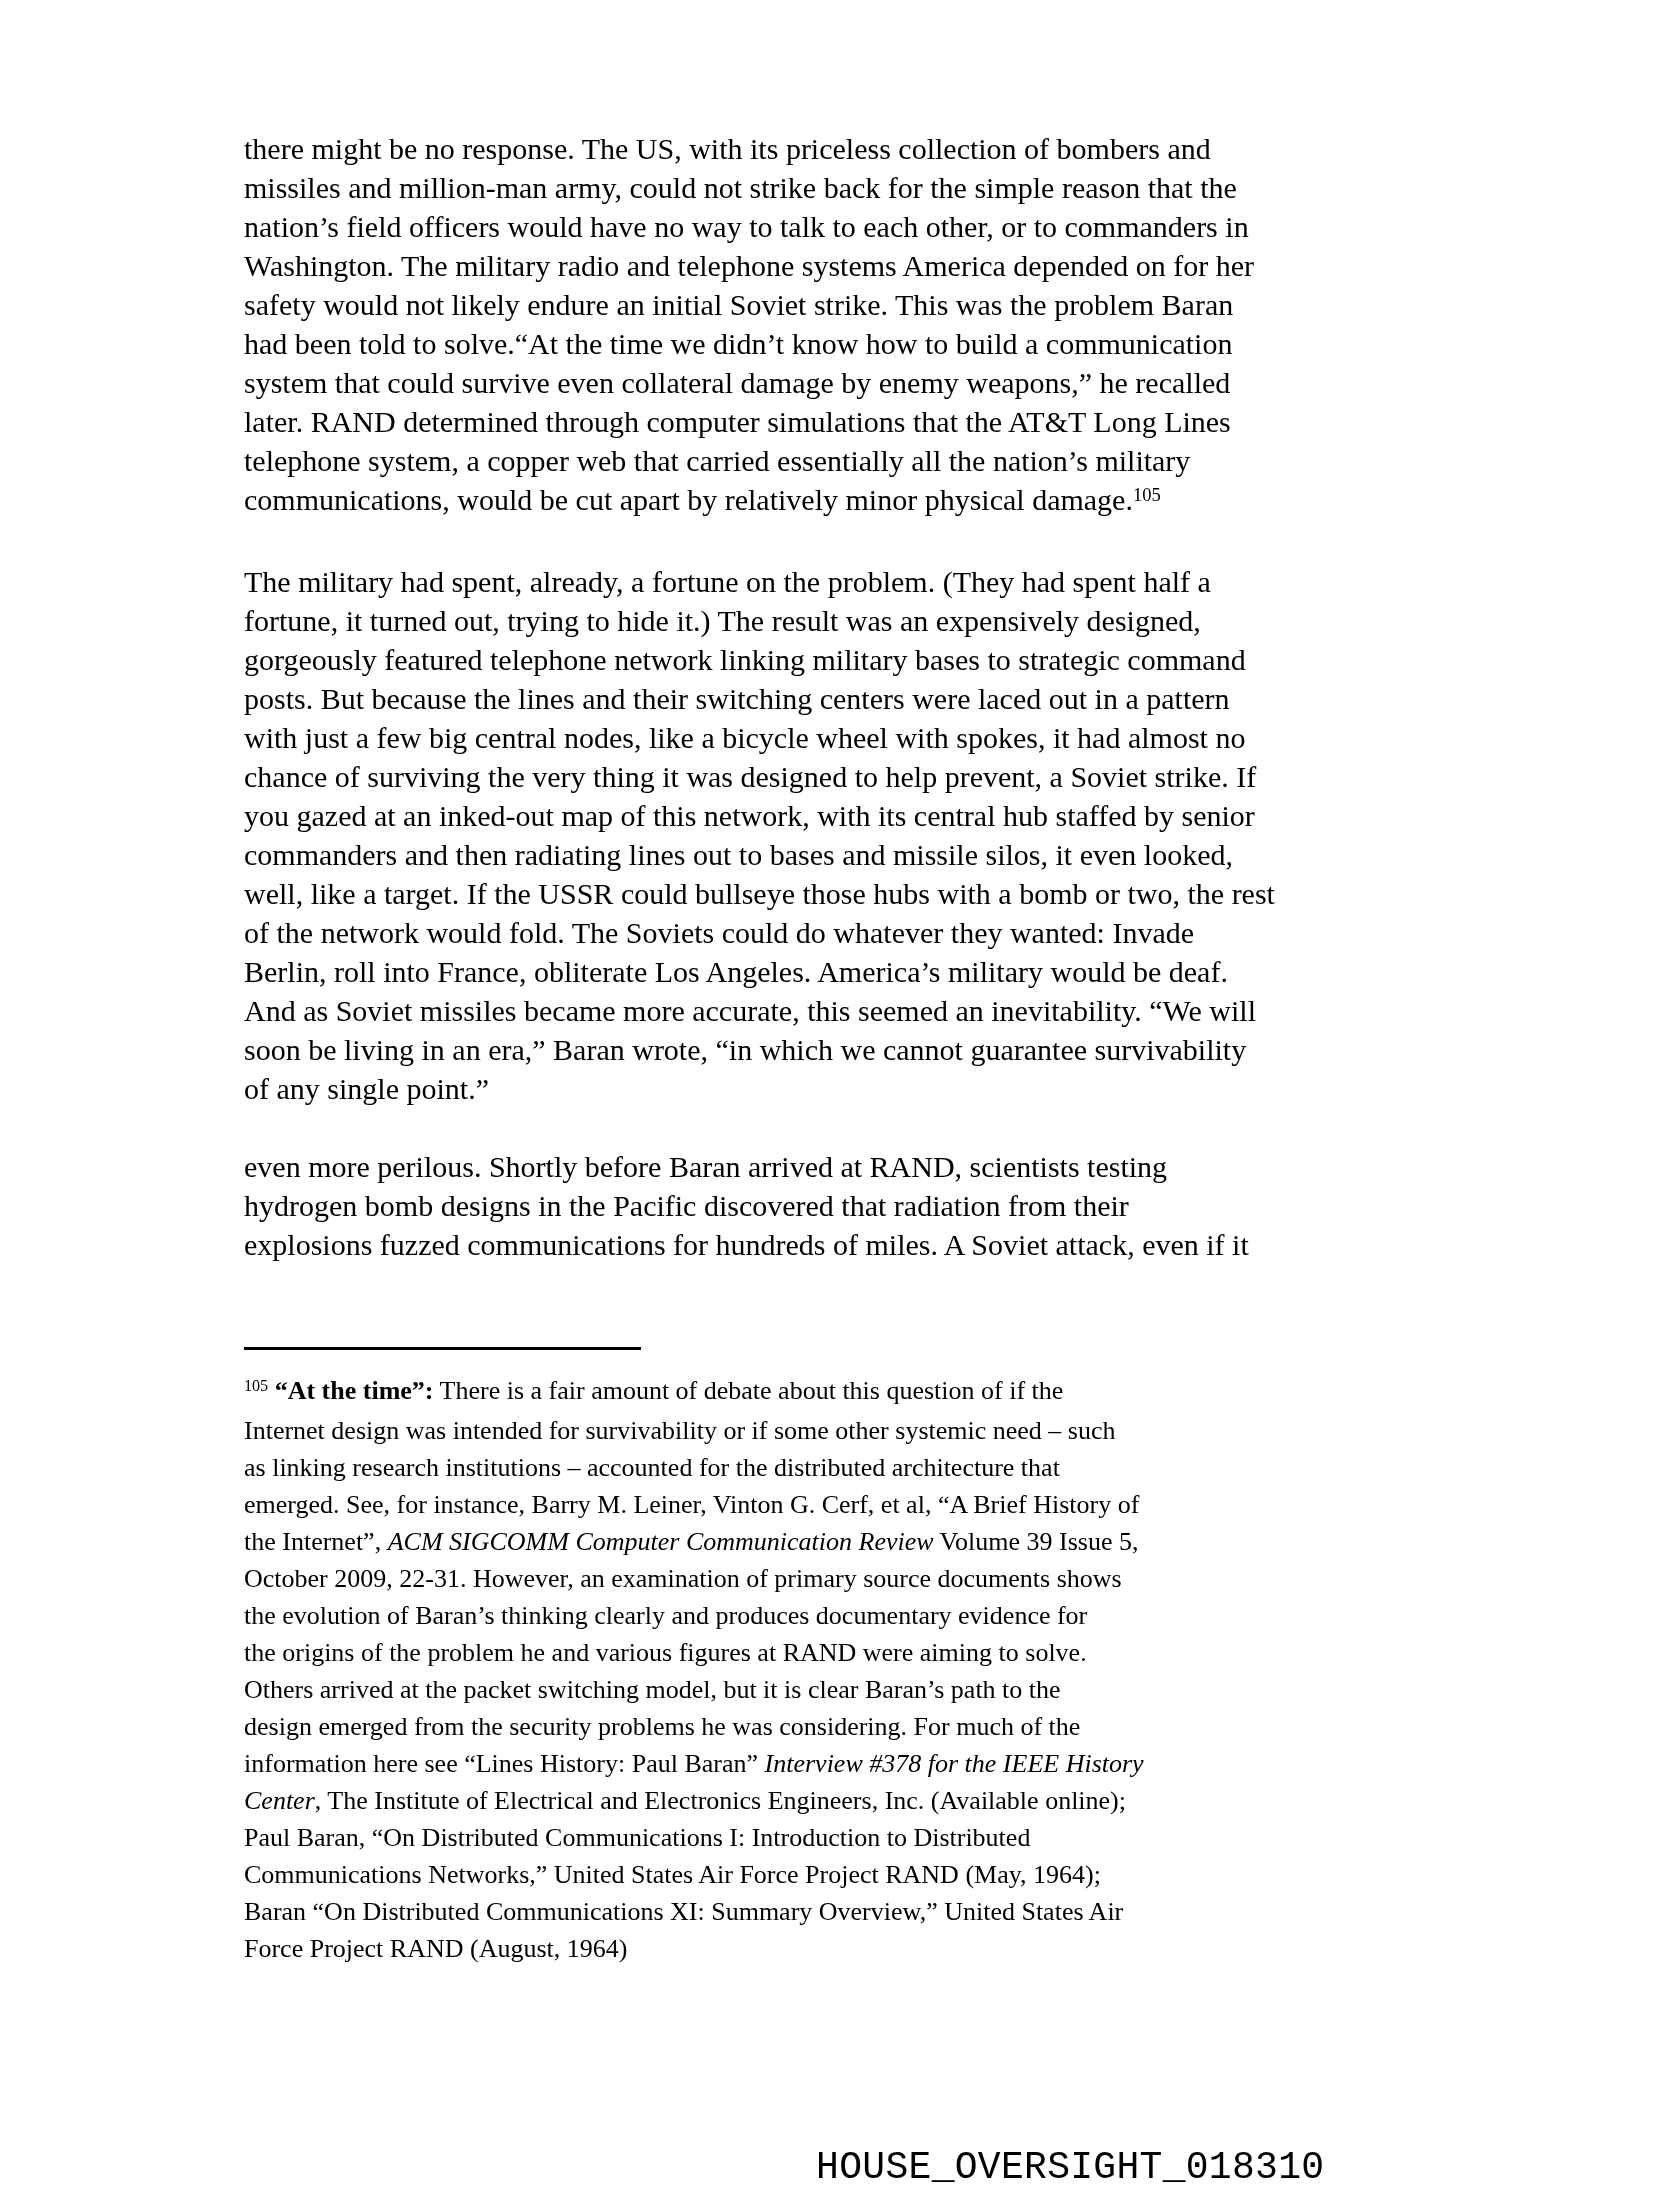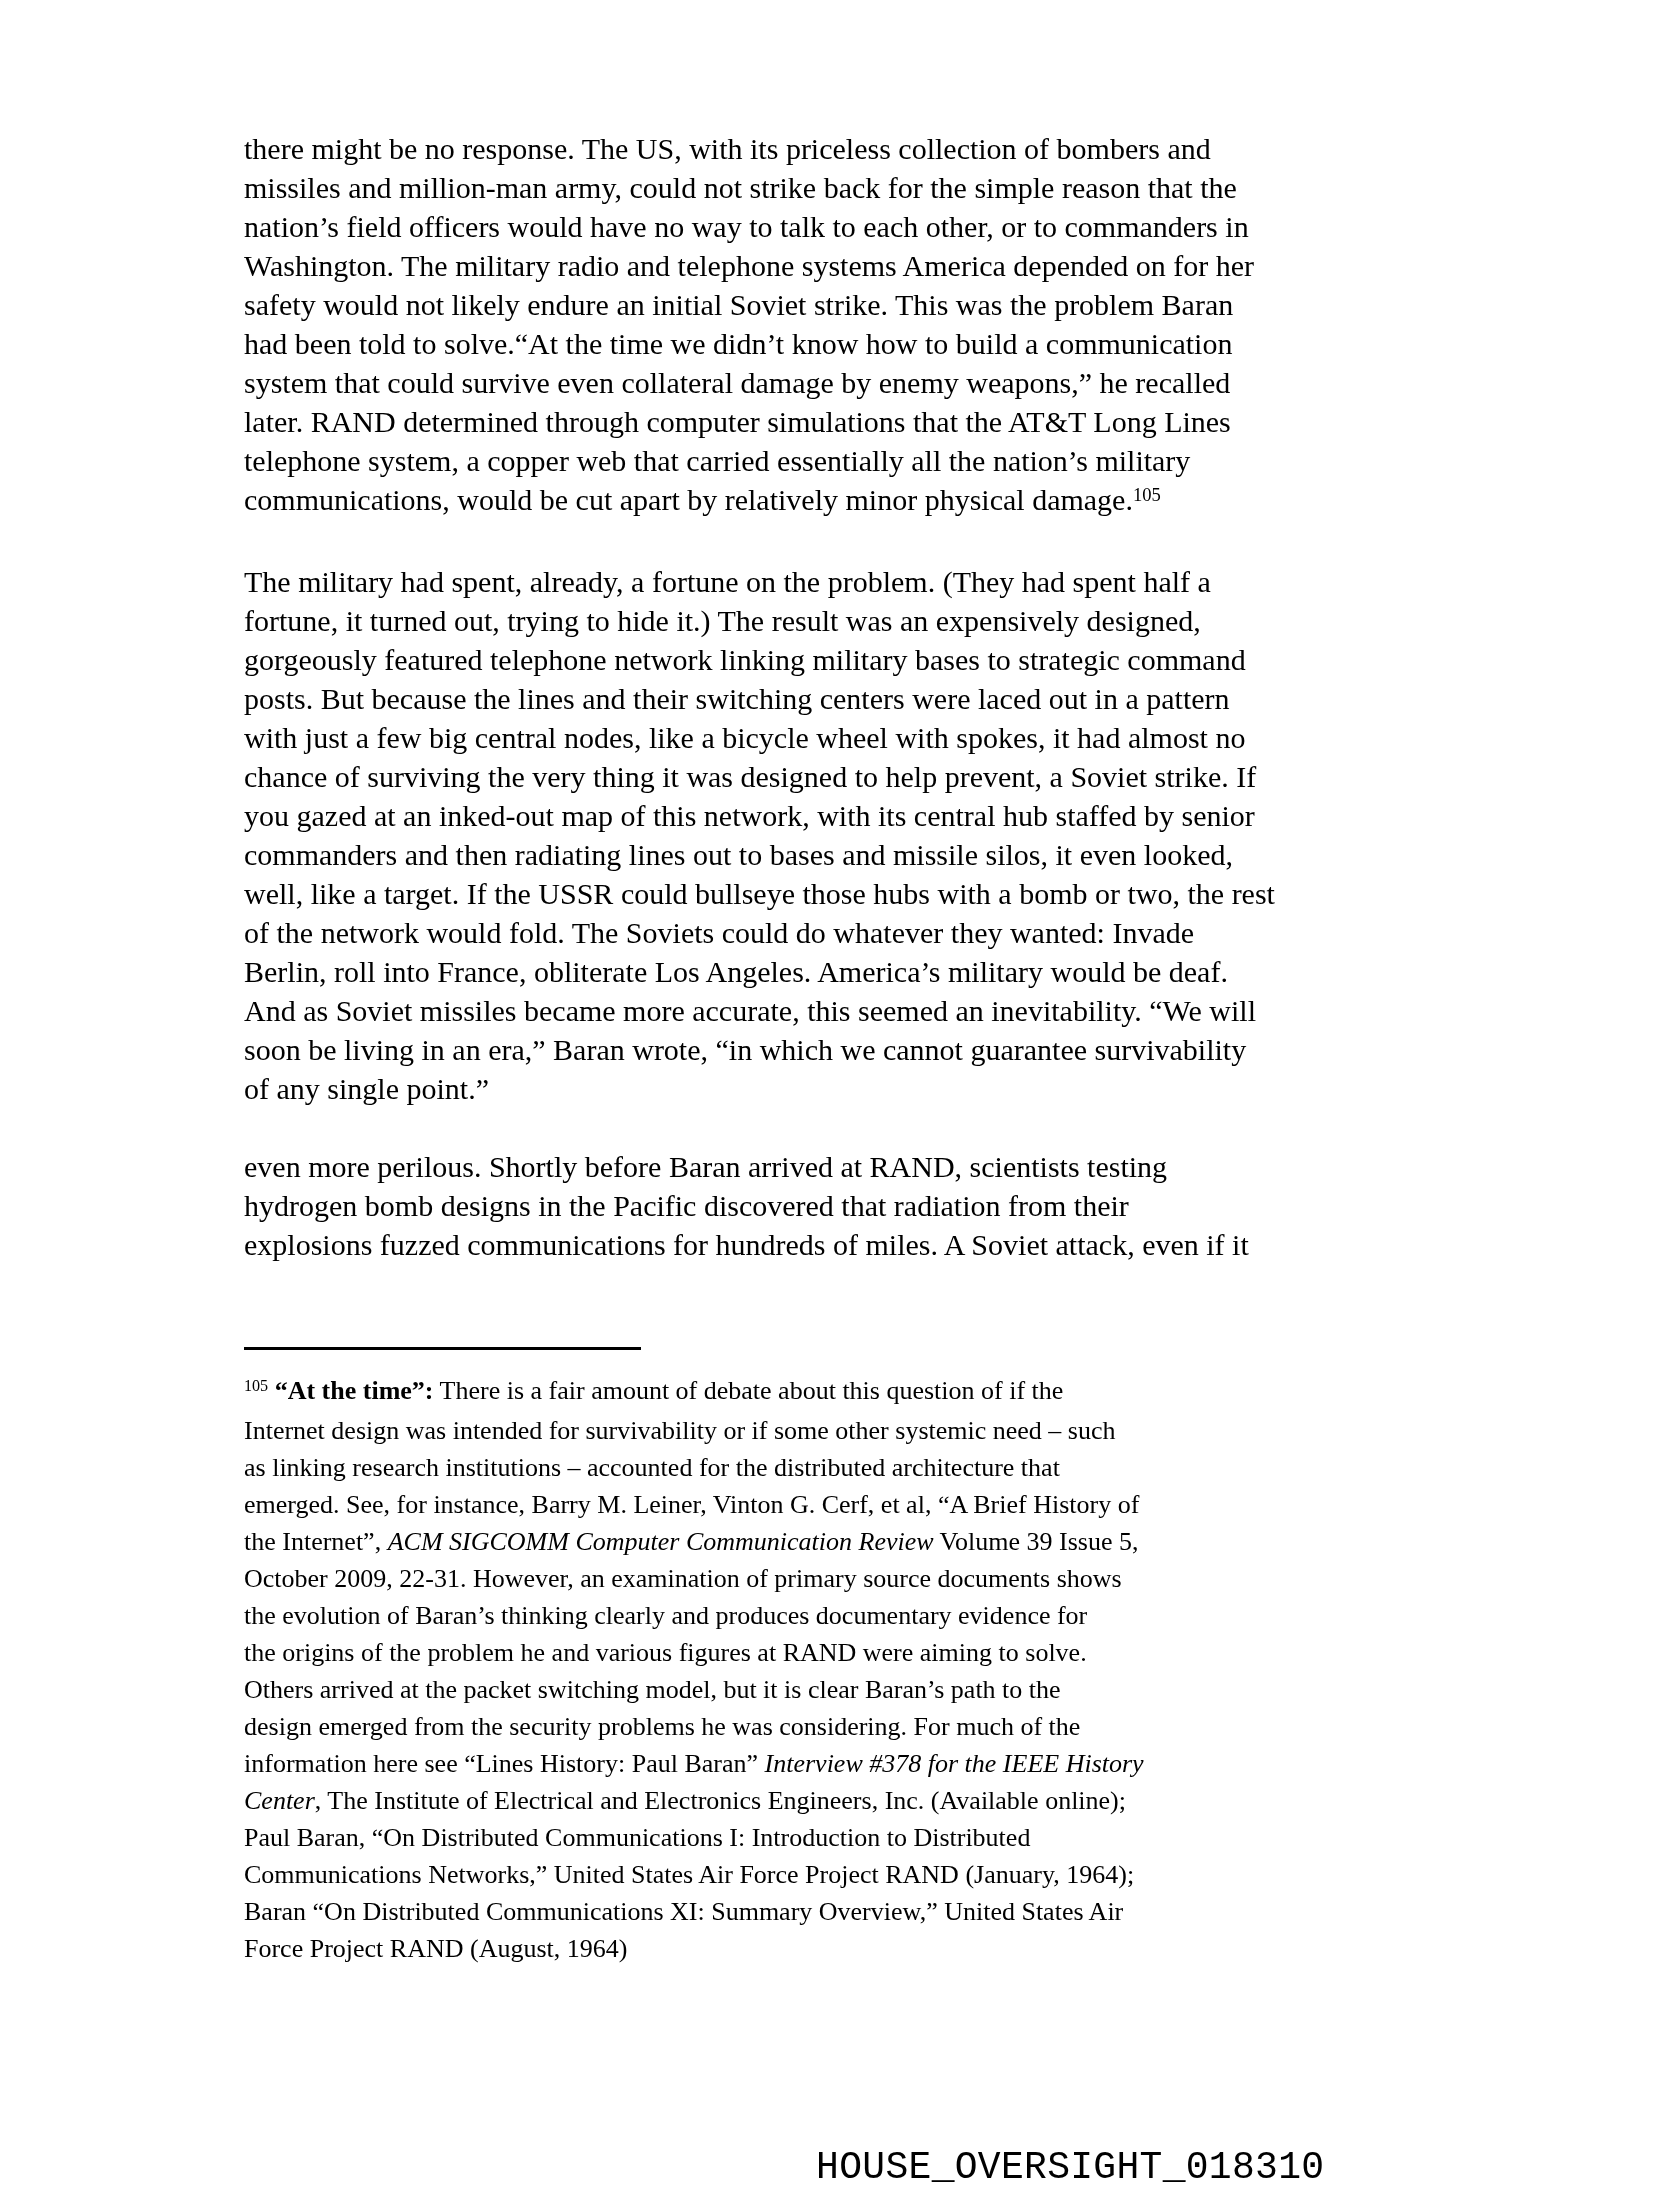--- a/index.html
+++ b/index.html
@@ -124,21 +124,21 @@
       <div class="line">emerged. See, for instance, Barry M. Leiner, Vinton G. Cerf, et al, “A Brief History of</div>
       <div class="line"><span>the Internet”, </span><span class="i">ACM SIGCOMM Computer Communication Review</span><span> Volume 39 Issue 5,</span></div>
       <div class="line">October 2009, 22-31. However, an examination of primary source documents shows</div>
       <div class="line">the evolution of Baran’s thinking clearly and produces documentary evidence for</div>
       <div class="line">the origins of the problem he and various figures at RAND were aiming to solve.</div>
       <div class="line">Others arrived at the packet switching model, but it is clear Baran’s path to the</div>
       <div class="line">design emerged from the security problems he was considering. For much of the</div>
       <div class="line"><span>information here see “Lines History: Paul Baran” </span><span class="i">Interview #378 for the IEEE History</span></div>
       <div class="line"><span class="i">Center</span><span>, The Institute of Electrical and Electronics Engineers, Inc. (Available online);</span></div>
       <div class="line">Paul Baran, “On Distributed Communications I: Introduction to Distributed</div>
-      <div class="line">Communications Networks,” United States Air Force Project RAND (January, 1964);</div>
+      <div class="line">Communications Networks,” United States Air Force Project RAND (May, 1964);</div>
       <div class="line">Baran “On Distributed Communications XI: Summary Overview,” United States Air</div>
       <div class="line">Force Project RAND (August, 1964)</div>
     </div>
 
   <div class="page-number">78</div>
 
   <div class="watermark">HOUSE_OVERSIGHT_018310</div>
 
 </div>
 

